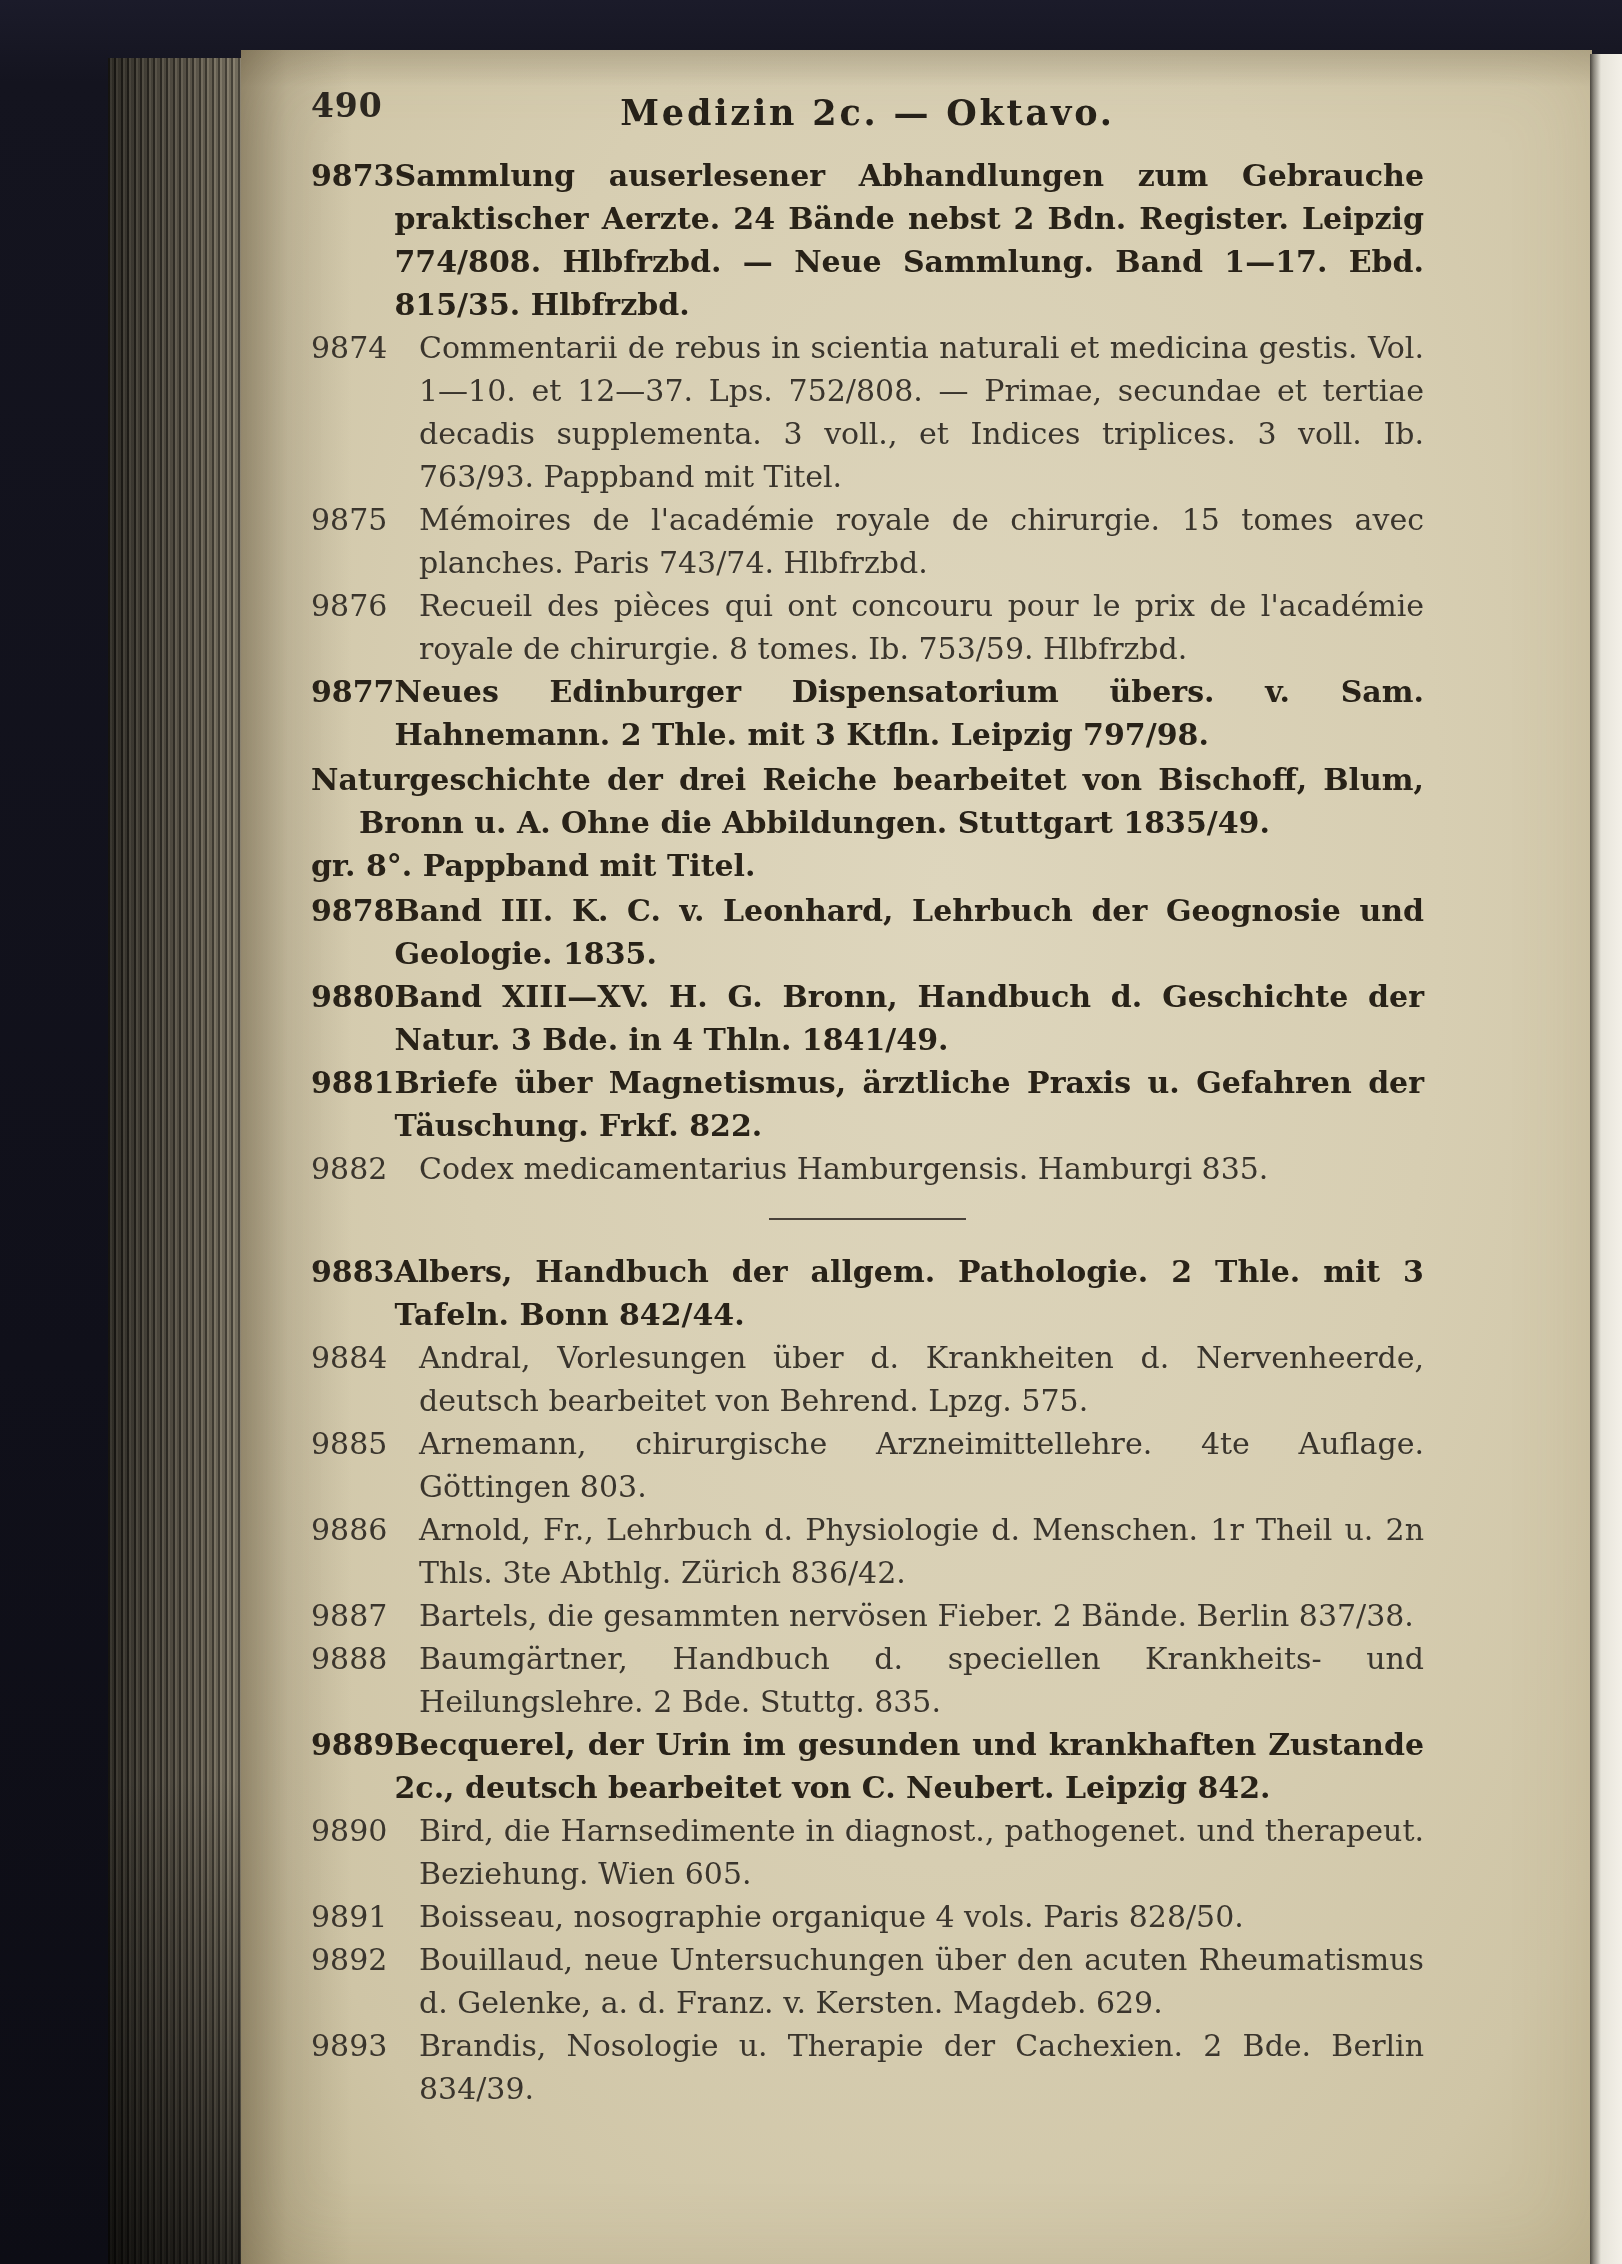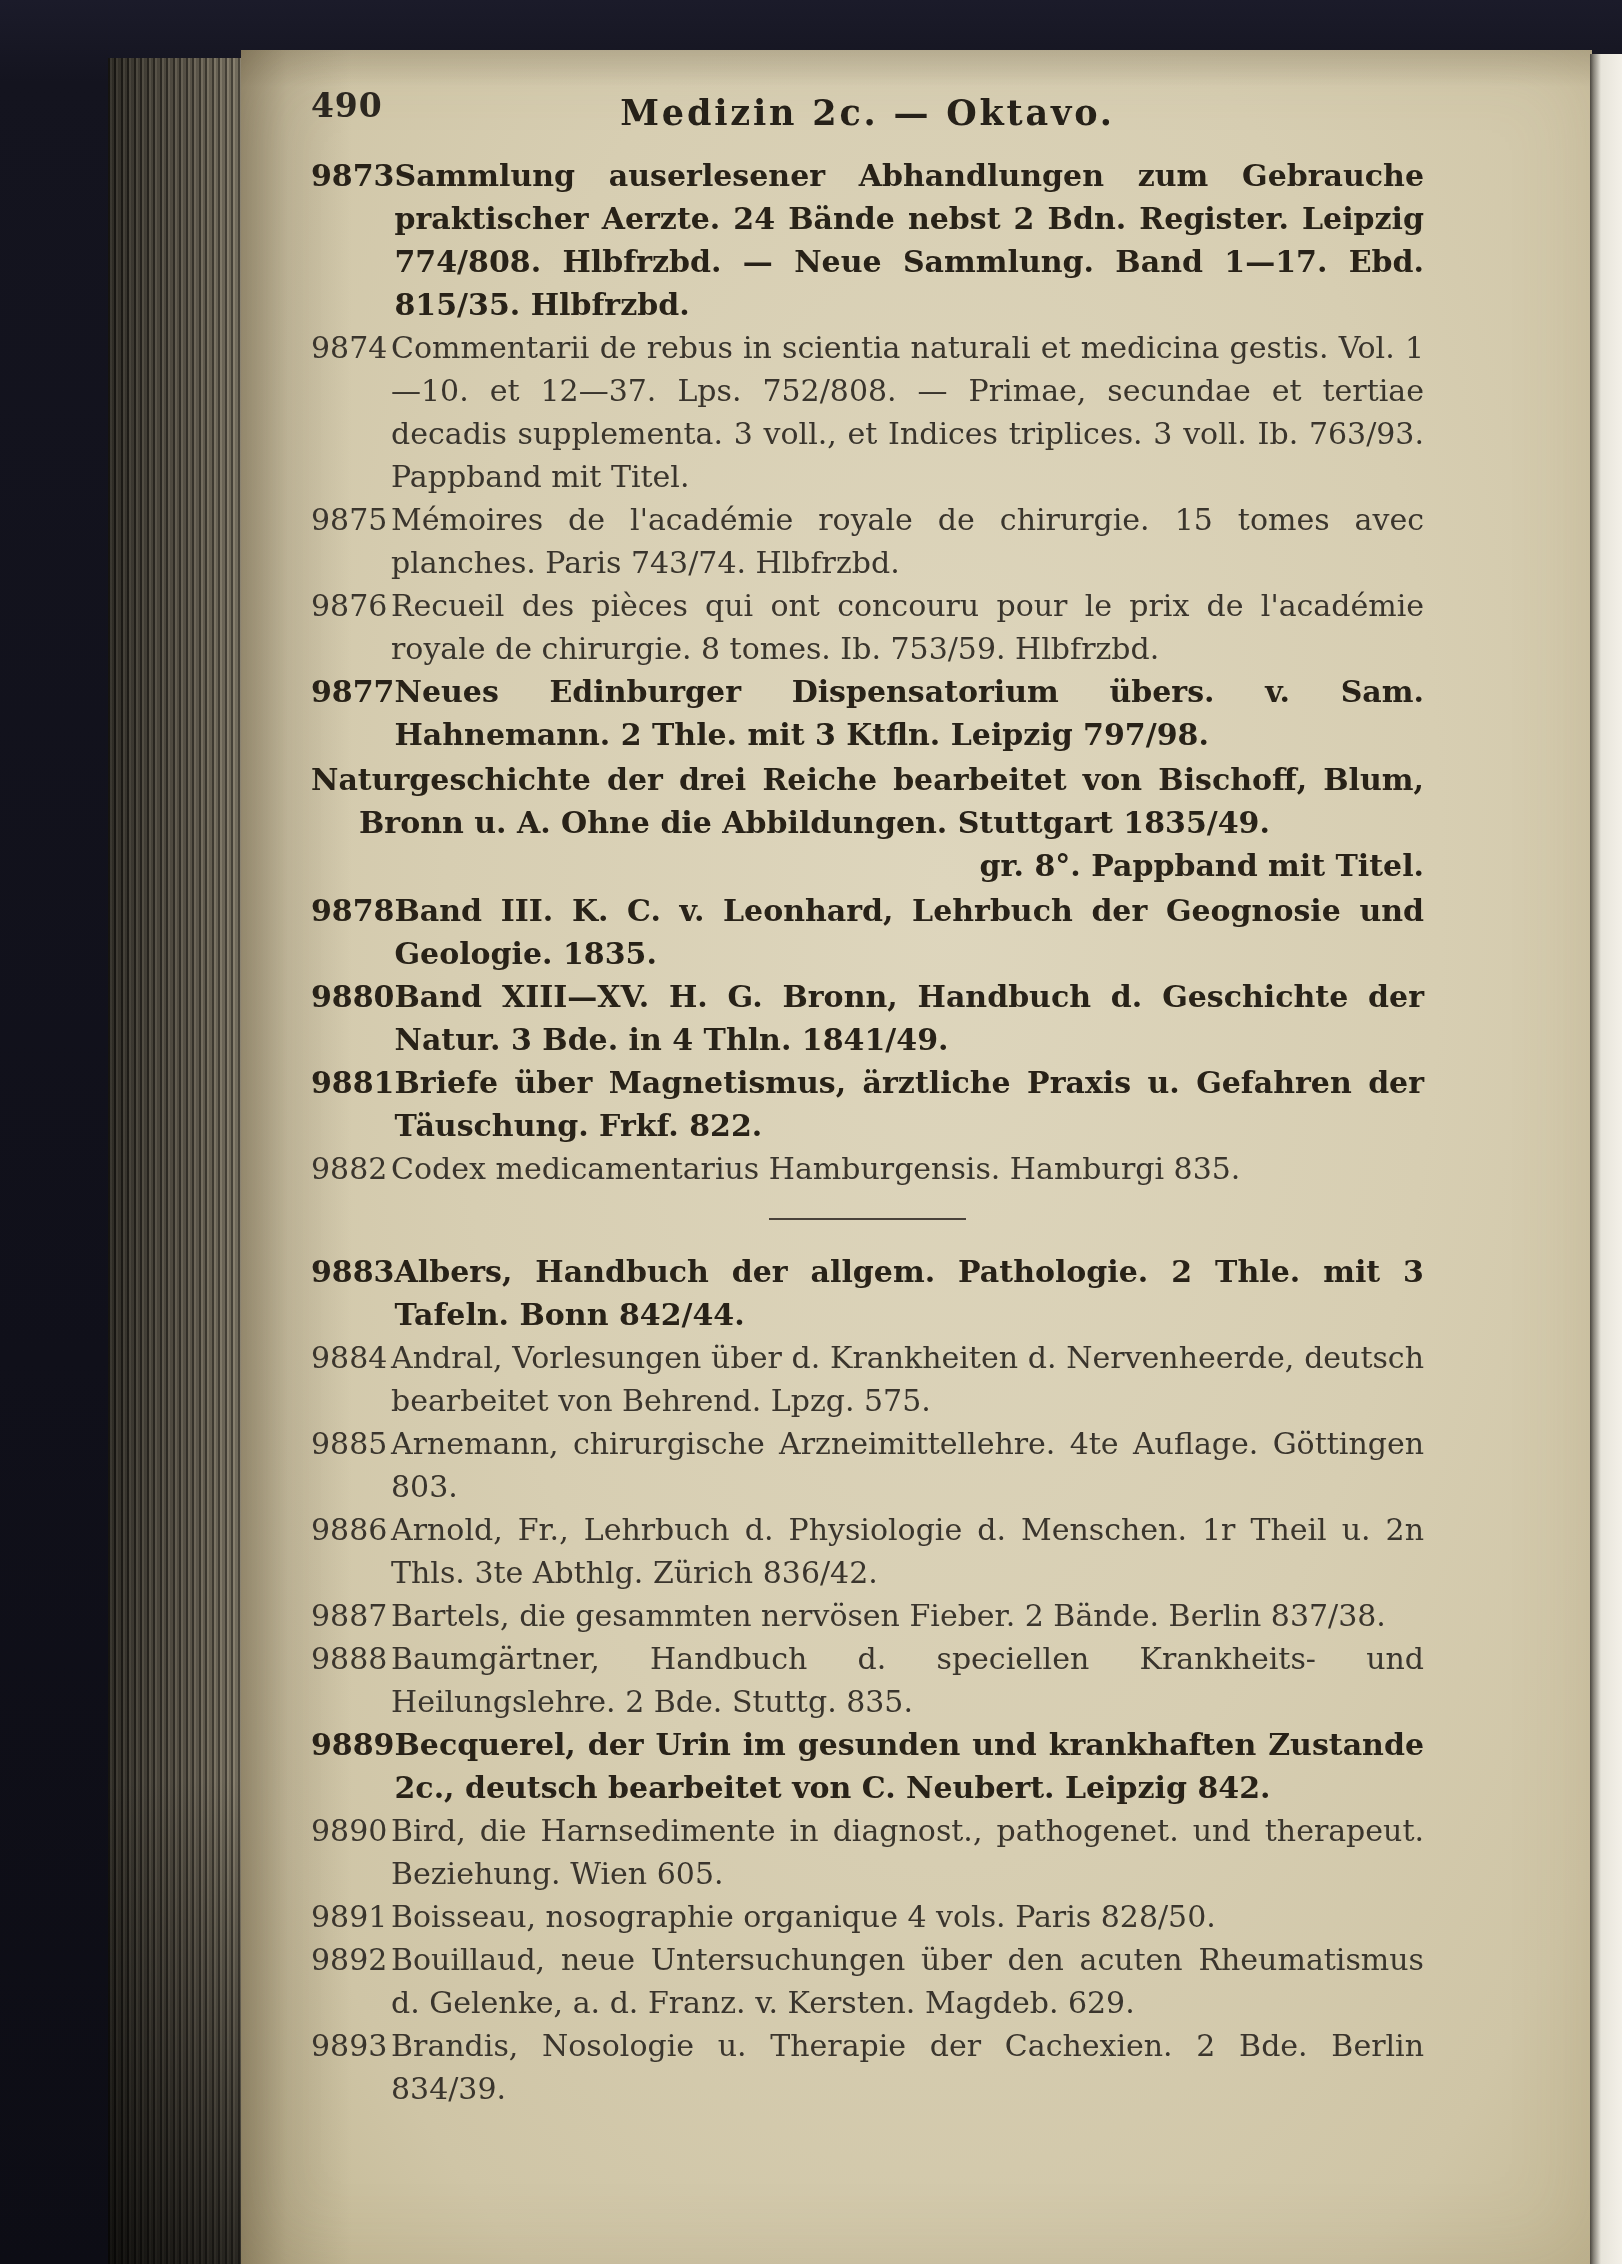--- a/index.html
+++ b/index.html
@@ -50,28 +50,28 @@
   .header-title {
     position:absolute; left:0; right:0; top:11px; text-align:center;
     font-size:35px; font-weight:700; color:#262119; letter-spacing:2.8px;
   }
 
   .entry { display:flex; text-align:justify; }
   .entry .num { flex:0 0 80px; }
   .entry .txt { flex:1; }
 
   .fraktur { font-weight:700; color:#282218; }
-  .antiqua { font-weight:400; color:#3a352d; }
+  .antiqua { font-weight:400; color:#3a352d;gap:28px; }
 
   .note-wrap { margin:1.9px 0; }
   .note {
     font-weight:700; color:#282218; text-align:justify;
     padding-left:48px; text-indent:-48px;
   }
-  .note-center { font-weight:700; color:#282218; text-align:right; }
+  .note-center { font-weight:700; color:#282218; text-align:left; }
 
   .divider {
     width:197px; height:0; border-top:2.8px solid #49423a;
     margin:28px auto 30px auto;
   }
 </style>
 </head>
 <body>
 
 <div class="scan">

